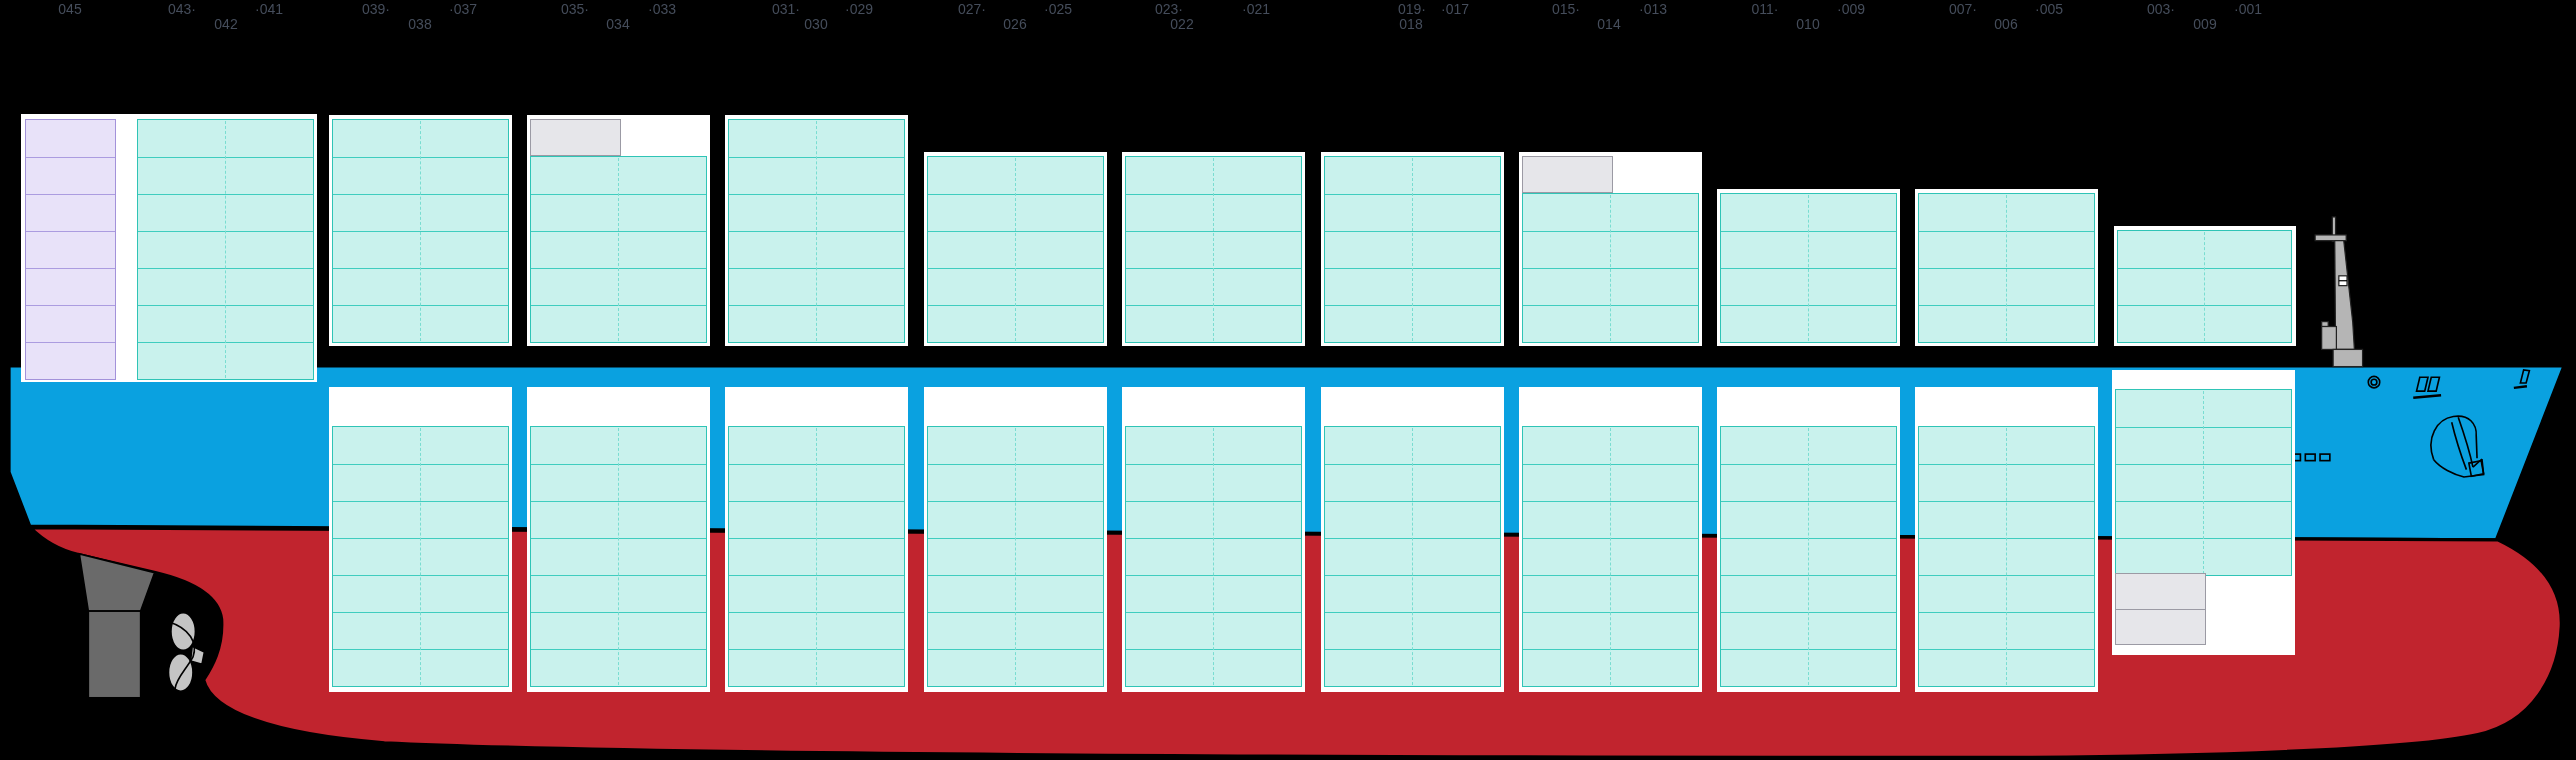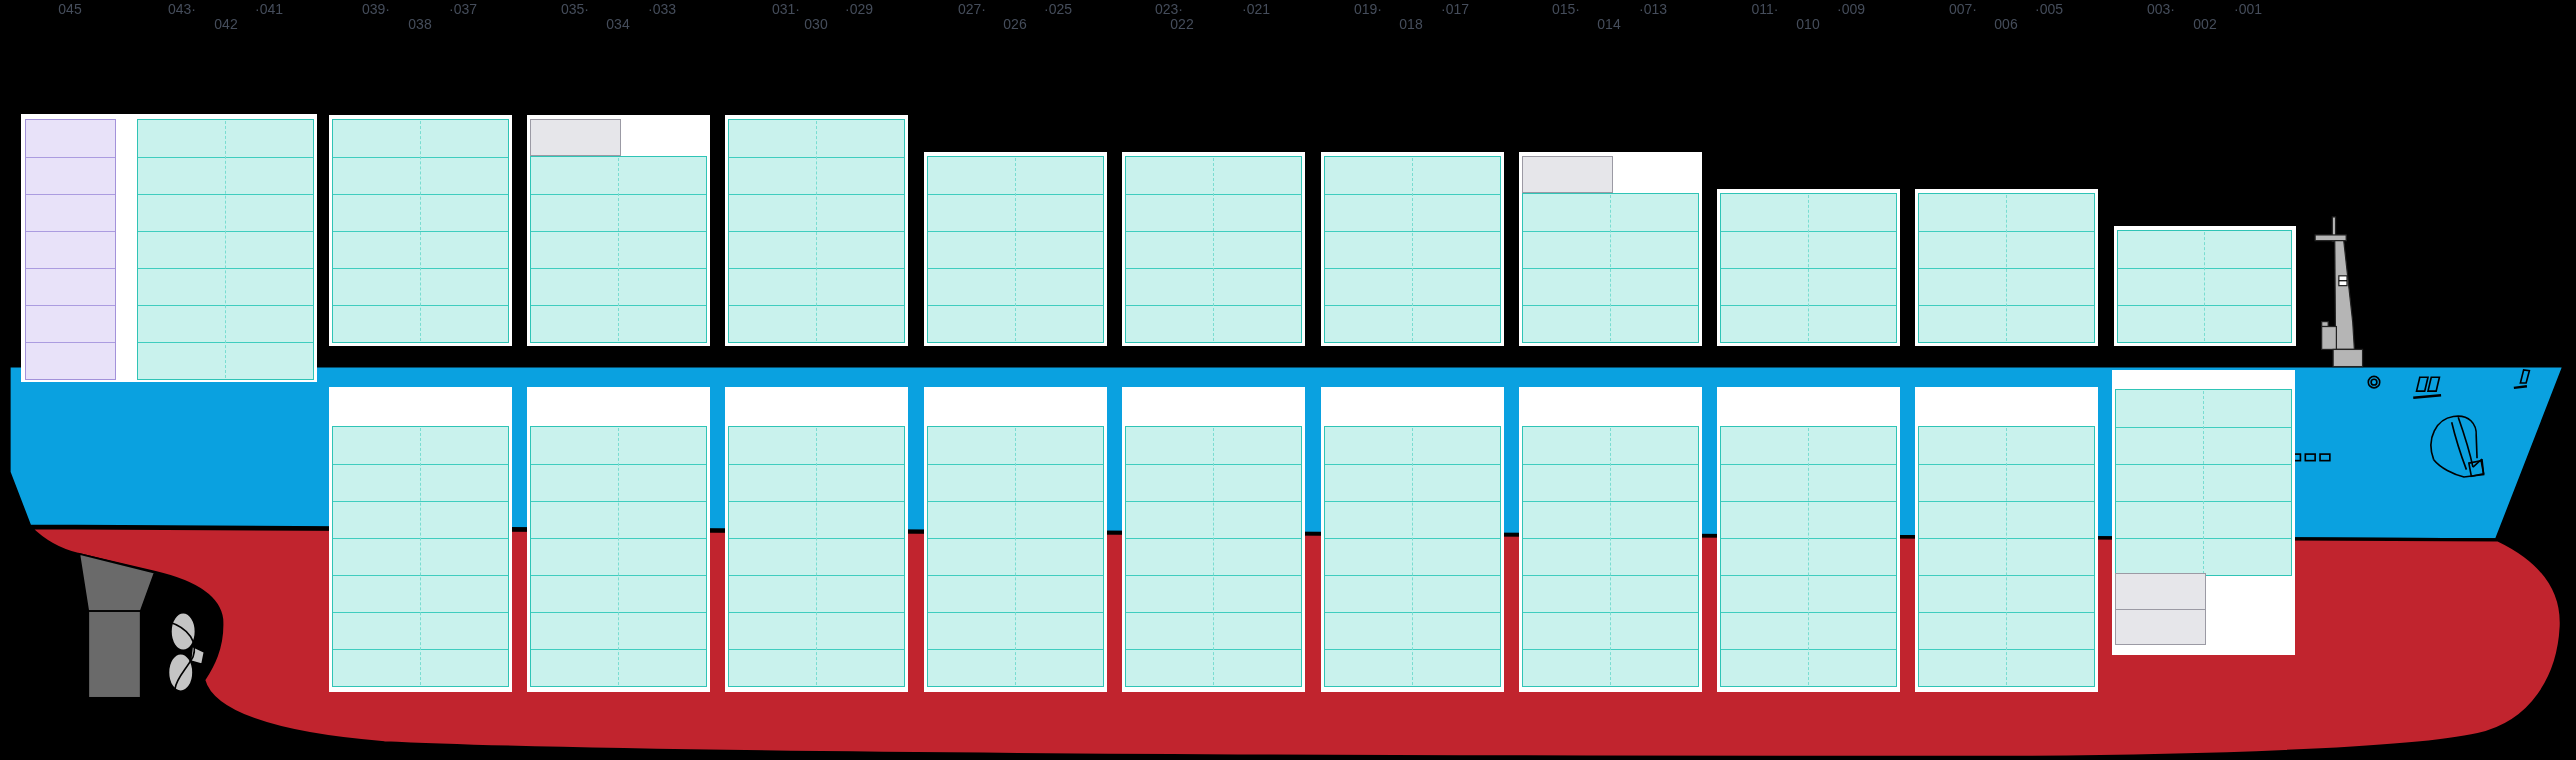--- a/index.html
+++ b/index.html
@@ -106,34 +106,34 @@
     <span class="bay-label" style="left: 662px;">·033</span>
     <span class="bay-label" style="left: 773px; margin-left: 13px;">031·</span>
     <span class="bay-label r2" style="left: 816px;">030</span>
     <span class="bay-label" style="left: 859px;">·029</span>
     <span class="bay-label" style="left: 972px;">027·</span>
     <span class="bay-label r2" style="left: 1015px;">026</span>
     <span class="bay-label" style="left: 1058px;">·025</span>
     <span class="bay-label" style="left: 1169px;">023·</span>
     <span class="bay-label r2" style="left: 1182px;">022</span>
     <span class="bay-label" style="left: 1256px;">·021</span>
-    <span class="bay-label" style="left: 1368px;">019·</span>
+    <span class="bay-label" style="left: 1412px;">019·</span>
     <span class="bay-label r2" style="left: 1411px;">018</span>
     <span class="bay-label" style="left: 1455px; text-align: right;">·017</span>
     <span class="bay-label" style="left: 1566px;">015·</span>
     <span class="bay-label r2" style="left: 1609px;">014</span>
     <span class="bay-label" style="left: 1653px; text-align: center;">·013</span>
     <span class="bay-label" style="left: 1765px;">011·</span>
     <span class="bay-label r2" style="left: 1808px;">010</span>
     <span class="bay-label" style="left: 1851px;">·009</span>
     <span class="bay-label" style="left: 1963px;">007·</span>
     <span class="bay-label r2" style="left: 2006px;">006</span>
     <span class="bay-label" style="left: 2049px;">·005</span>
     <span class="bay-label" style="left: 2161px;">003·</span>
-    <span class="bay-label r2" style="left: 2205px;">002</span>
+    <span class="bay-label r2" style="left: 2205px;">009</span>
     <span class="bay-label" style="left: 2248px;">·001</span>
     <div class="panel" style="left: 21px; top: 114px; width: 296px; height: 268px;">
       <div class="grid lavender" style="left: 4.1px; top: 4.9px; width: 91px;">
         <div class="row"></div>
         <div class="row"></div>
         <div class="row"></div>
         <div class="row"></div>
         <div class="row"></div>
         <div class="row"></div>
         <div class="row"></div>

